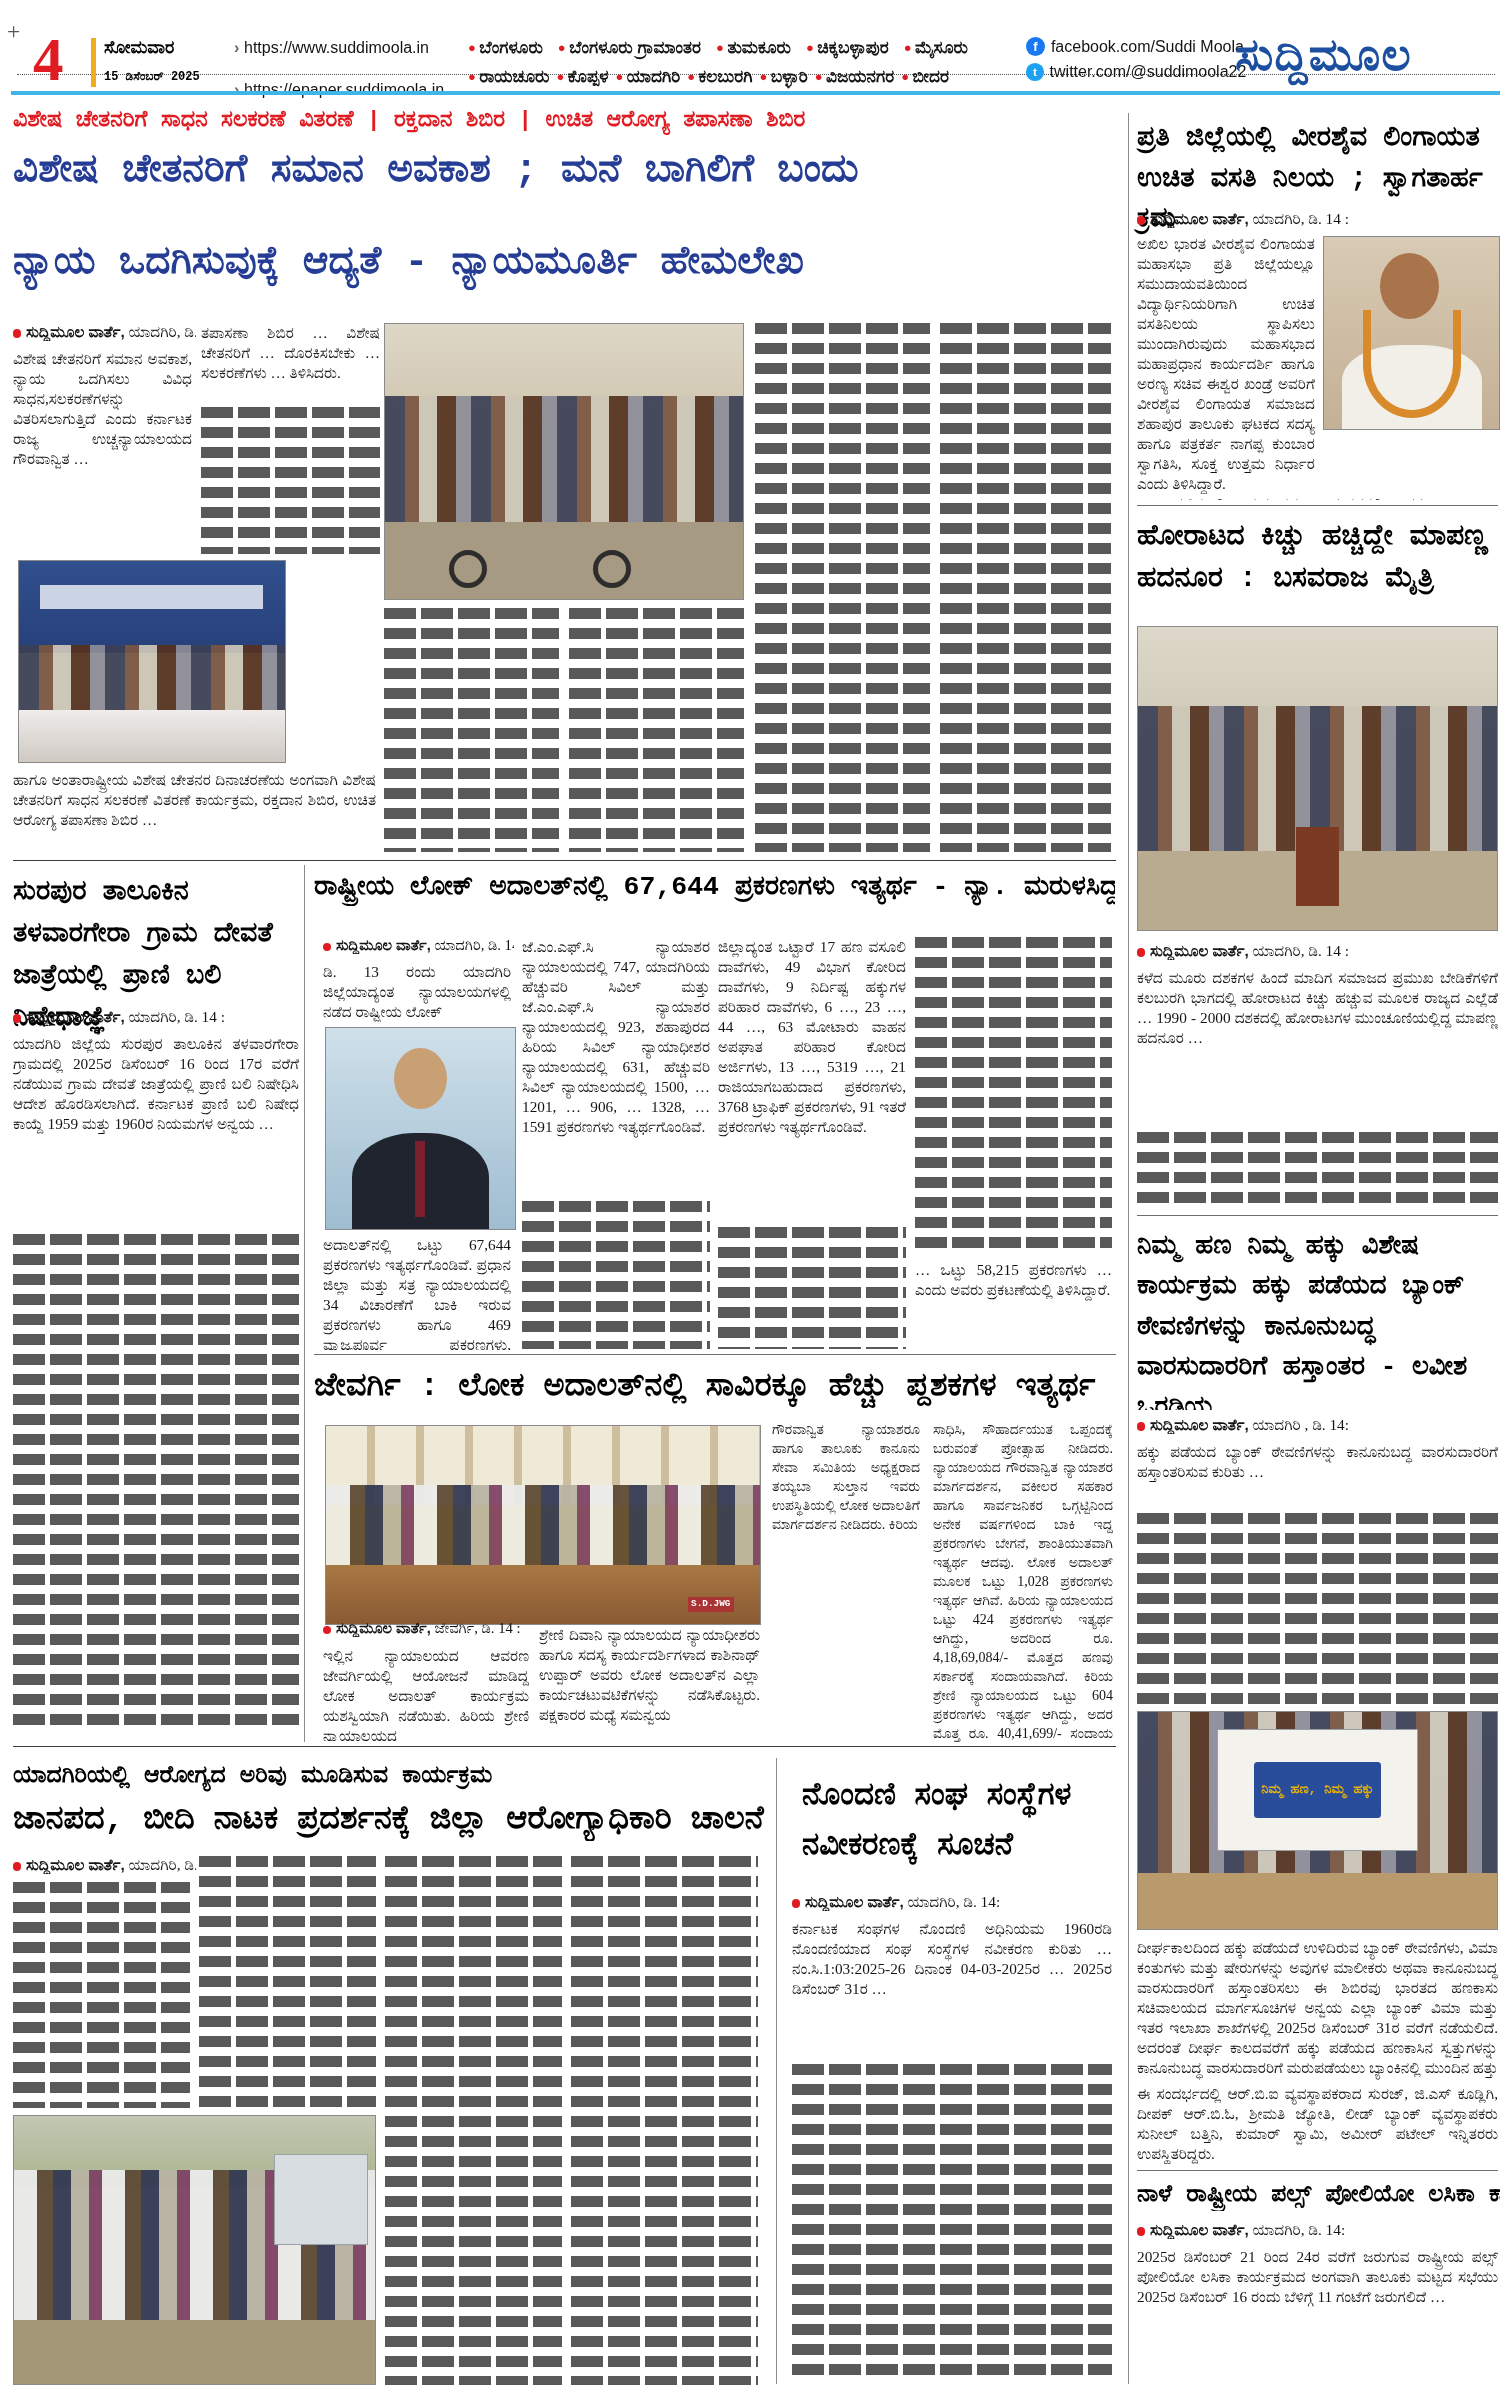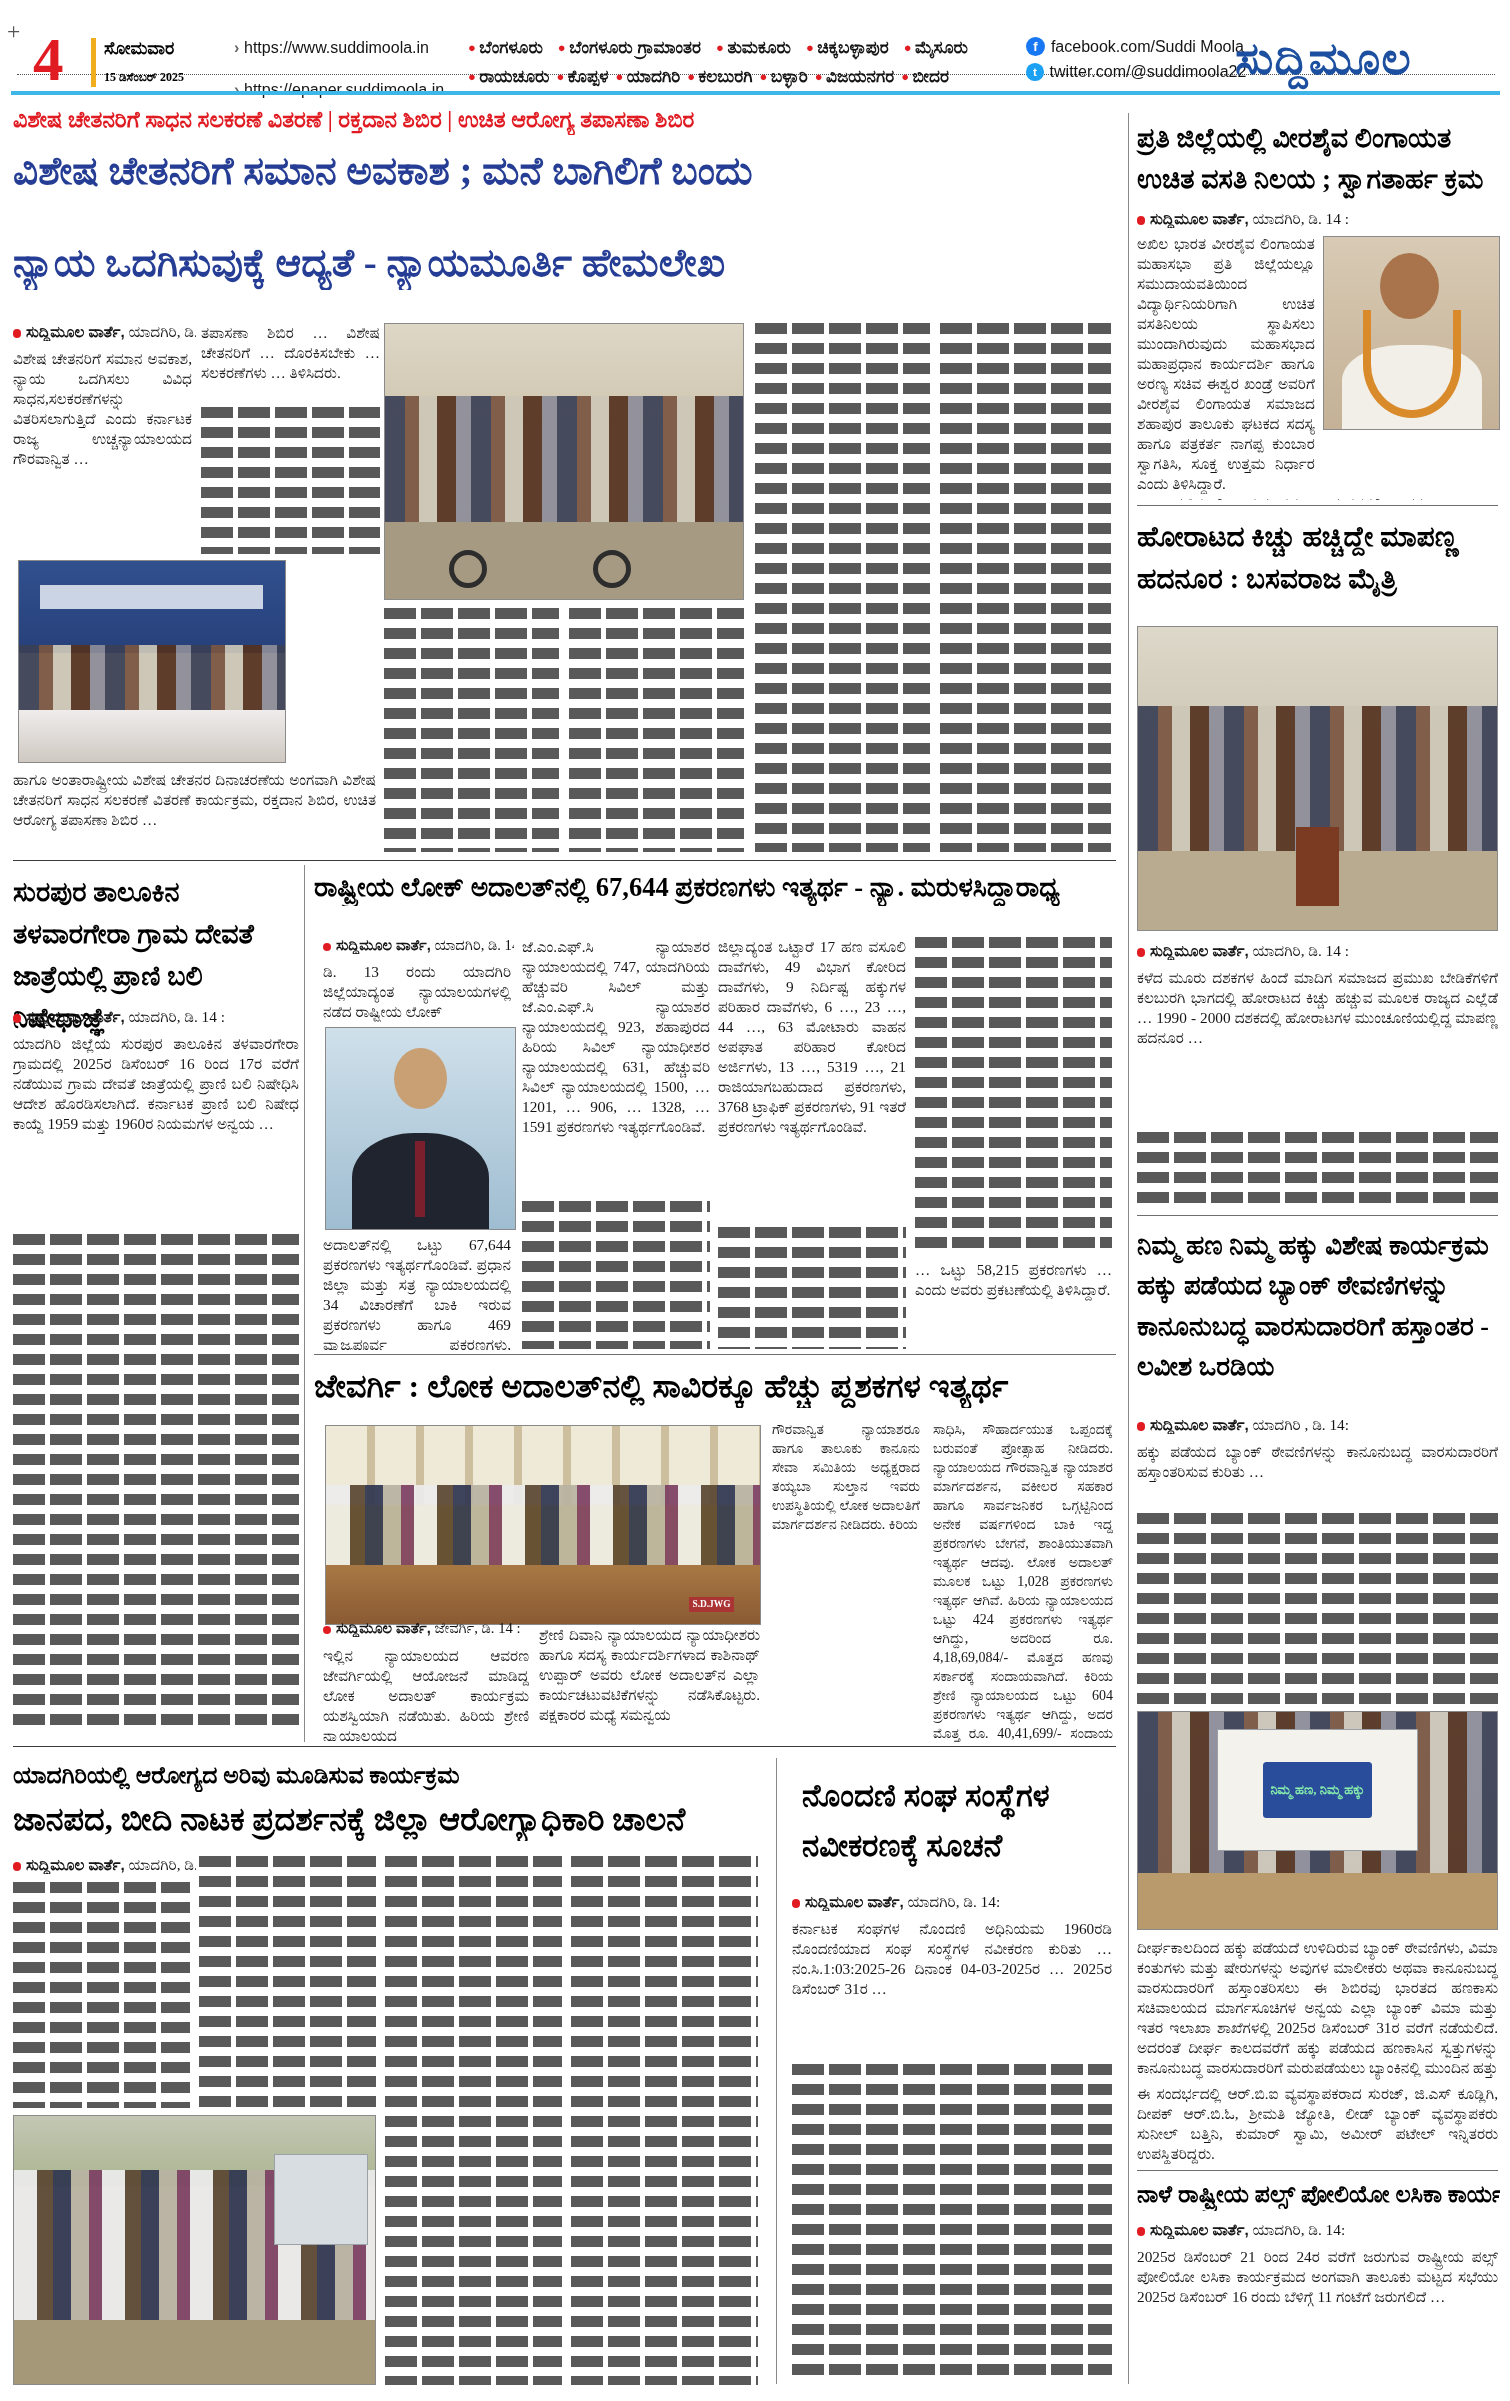--- a/index.html
+++ b/index.html
@@ -3,21 +3,21 @@
 <meta charset="utf-8">
 <style>
   :root{
     --accent-red:#e01b22; --headline-blue:#253d94; --brand-blue:#1c4f9f;
     --rule-cyan:#3fb6e8; --bar-yellow:#f0ad1d;
   }
   *{margin:0;padding:0;box-sizing:border-box}
   html,body{background:#fff}
   body{width:1511px;height:2401px;position:relative;font-family:"Liberation Serif",serif;color:#141414}
   .abs{position:absolute}
-  .hl{font-family:Liberation Serif, serif;font-weight:bold;color:#000;line-height:1.35}
+  .hl{font-family:Liberation Mono, monospace;font-weight:bold;color:#000;line-height:1.35}
   .bt{font-size:15.3px;line-height:20px;text-align:justify;overflow:hidden}
   .bt-sm{font-size:14px;line-height:19px;text-align:justify;overflow:hidden}
   .byline{font-size:15.3px;white-space:nowrap;overflow:hidden}
   .byline b{font-family:"Liberation Sans",sans-serif}
   .dot{display:inline-block;width:8.2px;height:8.2px;border-radius:50%;background:var(--accent-red);margin-right:4.7px;vertical-align:middle}
   .greek{opacity:.85;background-color:#fff;background-image:
      repeating-linear-gradient(90deg, rgba(255,255,255,0) 0 32px, #fff 32px 37px),
      repeating-linear-gradient(180deg,#3d3d3d 0 10.6px,#fff 10.6px 20px);}
   .hr{border-top:1.8px solid #3c3c3c}
   .hr-thin{border-top:1.2px solid #6e6e6e}
@@ -222,21 +222,21 @@
 <div class="abs hr-thin" style="left:1137px;top:1215px;width:361px"></div>
 <div class="abs hl" style="left:1137px;top:1226px;width:363px;height:184px;font-size:26px;line-height:1.55;overflow:hidden">ನಿಮ್ಮ ಹಣ ನಿಮ್ಮ ಹಕ್ಕು ವಿಶೇಷ ಕಾರ್ಯಕ್ರಮ ಹಕ್ಕು ಪಡೆಯದ ಬ್ಯಾಂಕ್ ಠೇವಣಿಗಳನ್ನು ಕಾನೂನುಬದ್ಧ ವಾರಸುದಾರರಿಗೆ ಹಸ್ತಾಂತರ - ಲವೀಶ ಒರಡಿಯ</div>
 <div class="abs byline" style="left:1137px;top:1416px;width:363px">
   <span class="dot"></span><b>ಸುದ್ದಿಮೂಲ ವಾರ್ತೆ,</b> <span>ಯಾದಗಿರಿ , ಡಿ. 14:</span>
 </div>
 <div class="abs bt" style="left:1137px;top:1442px;width:361px;height:66px">ಹಕ್ಕು ಪಡೆಯದ ಬ್ಯಾಂಕ್ ಠೇವಣಿಗಳನ್ನು ಕಾನೂನುಬದ್ಧ ವಾರಸುದಾರರಿಗೆ ಹಸ್ತಾಂತರಿಸುವ ಕುರಿತು …</div>
 <div class="abs greek" style="left:1137px;top:1513px;width:361px;height:192px"></div>
 <div class="photo" style="left:1137px;top:1711px;width:361px;height:219px;background:linear-gradient(#c2ccd4,#aeb8c0)">
   <div class="band crowd" style="top:0;height:74%"></div>
   <div class="abs" style="left:22%;top:8%;width:56%;height:56%;background:#f4f2ec;border:1.2px solid #9aa0a8;display:flex;align-items:center;justify-content:center">
-    <span class="hl" style="font-size:13px;color:#86efac;background:#2a4d9b;padding:19px 7px;border-radius:3.5px;white-space:nowrap">ನಿಮ್ಮ ಹಣ, ನಿಮ್ಮ ಹಕ್ಕು</span>
+    <span class="hl" style="font-size:13px;color:#eab308;background:#2a4d9b;padding:19px 7px;border-radius:3.5px;white-space:nowrap">ನಿಮ್ಮ ಹಣ, ನಿಮ್ಮ ಹಕ್ಕು</span>
   </div>
   <div class="band" style="bottom:0;height:26%;background:#b99a6d"></div>
 </div>
 <div class="abs bt" style="left:1137px;top:1938px;width:361px;height:144px">ದೀರ್ಘಕಾಲದಿಂದ ಹಕ್ಕು ಪಡೆಯದೆ ಉಳಿದಿರುವ ಬ್ಯಾಂಕ್ ಠೇವಣಿಗಳು, ವಿಮಾ ಕಂತುಗಳು ಮತ್ತು ಷೇರುಗಳನ್ನು ಅವುಗಳ ಮಾಲೀಕರು ಅಥವಾ ಕಾನೂನುಬದ್ಧ ವಾರಸುದಾರರಿಗೆ ಹಸ್ತಾಂತರಿಸಲು ಈ ಶಿಬಿರವು ಭಾರತದ ಹಣಕಾಸು ಸಚಿವಾಲಯದ ಮಾರ್ಗಸೂಚಿಗಳ ಅನ್ವಯ ಎಲ್ಲಾ ಬ್ಯಾಂಕ್ ವಿಮಾ ಮತ್ತು ಇತರ ಇಲಾಖಾ ಶಾಖೆಗಳಲ್ಲಿ 2025ರ ಡಿಸೆಂಬರ್ 31ರ ವರೆಗೆ ನಡೆಯಲಿದೆ. ಅದರಂತೆ ದೀರ್ಘ ಕಾಲದವರೆಗೆ ಹಕ್ಕು ಪಡೆಯದ ಹಣಕಾಸಿನ ಸ್ವತ್ತುಗಳನ್ನು ಕಾನೂನುಬದ್ಧ ವಾರಸುದಾರರಿಗೆ ಮರುಪಡೆಯಲು ಬ್ಯಾಂಕಿನಲ್ಲಿ ಮುಂದಿನ ಹತ್ತು ವರ್ಷಗಳ ಕಾಲ ನಿಷ್ಕಿಯ ಖಾತೆಗಳಲ್ಲಿರುವ …</div>
 <div class="abs bt" style="left:1137px;top:2084px;width:361px;height:80px">ಈ ಸಂದರ್ಭದಲ್ಲಿ ಆರ್.ಬಿ.ಐ ವ್ಯವಸ್ಥಾಪಕರಾದ ಸುರಜ್, ಜಿ.ಎಸ್ ಕೂಡ್ಲಿಗಿ, ದೀಪಕ್ ಆರ್.ಬಿ.ಓ, ಶ್ರೀಮತಿ ಜ್ಯೋತಿ, ಲೀಡ್ ಬ್ಯಾಂಕ್ ವ್ಯವಸ್ಥಾಪಕರು ಸುನೀಲ್ ಬತ್ತಿನಿ, ಕುಮಾರ್ ಸ್ವಾಮಿ, ಅಮೀರ್ ಪಟೇಲ್ ಇನ್ನಿತರರು ಉಪಸ್ಥಿತರಿದ್ದರು.</div>
 
 <div class="abs hr-thin" style="left:1137px;top:2170px;width:361px"></div>
 <div class="abs hl" style="left:1137px;top:2179px;width:363px;font-size:23.5px;white-space:nowrap;overflow:hidden">ನಾಳೆ ರಾಷ್ಟ್ರೀಯ ಪಲ್ಸ್ ಪೋಲಿಯೋ ಲಸಿಕಾ ಕಾರ್ಯಕ್ರಮ ಸಭೆ</div>
 <div class="abs byline" style="left:1137px;top:2221px;width:363px">
   <span class="dot"></span><b>ಸುದ್ದಿಮೂಲ ವಾರ್ತೆ,</b> <span>ಯಾದಗಿರಿ, ಡಿ. 14:</span>

